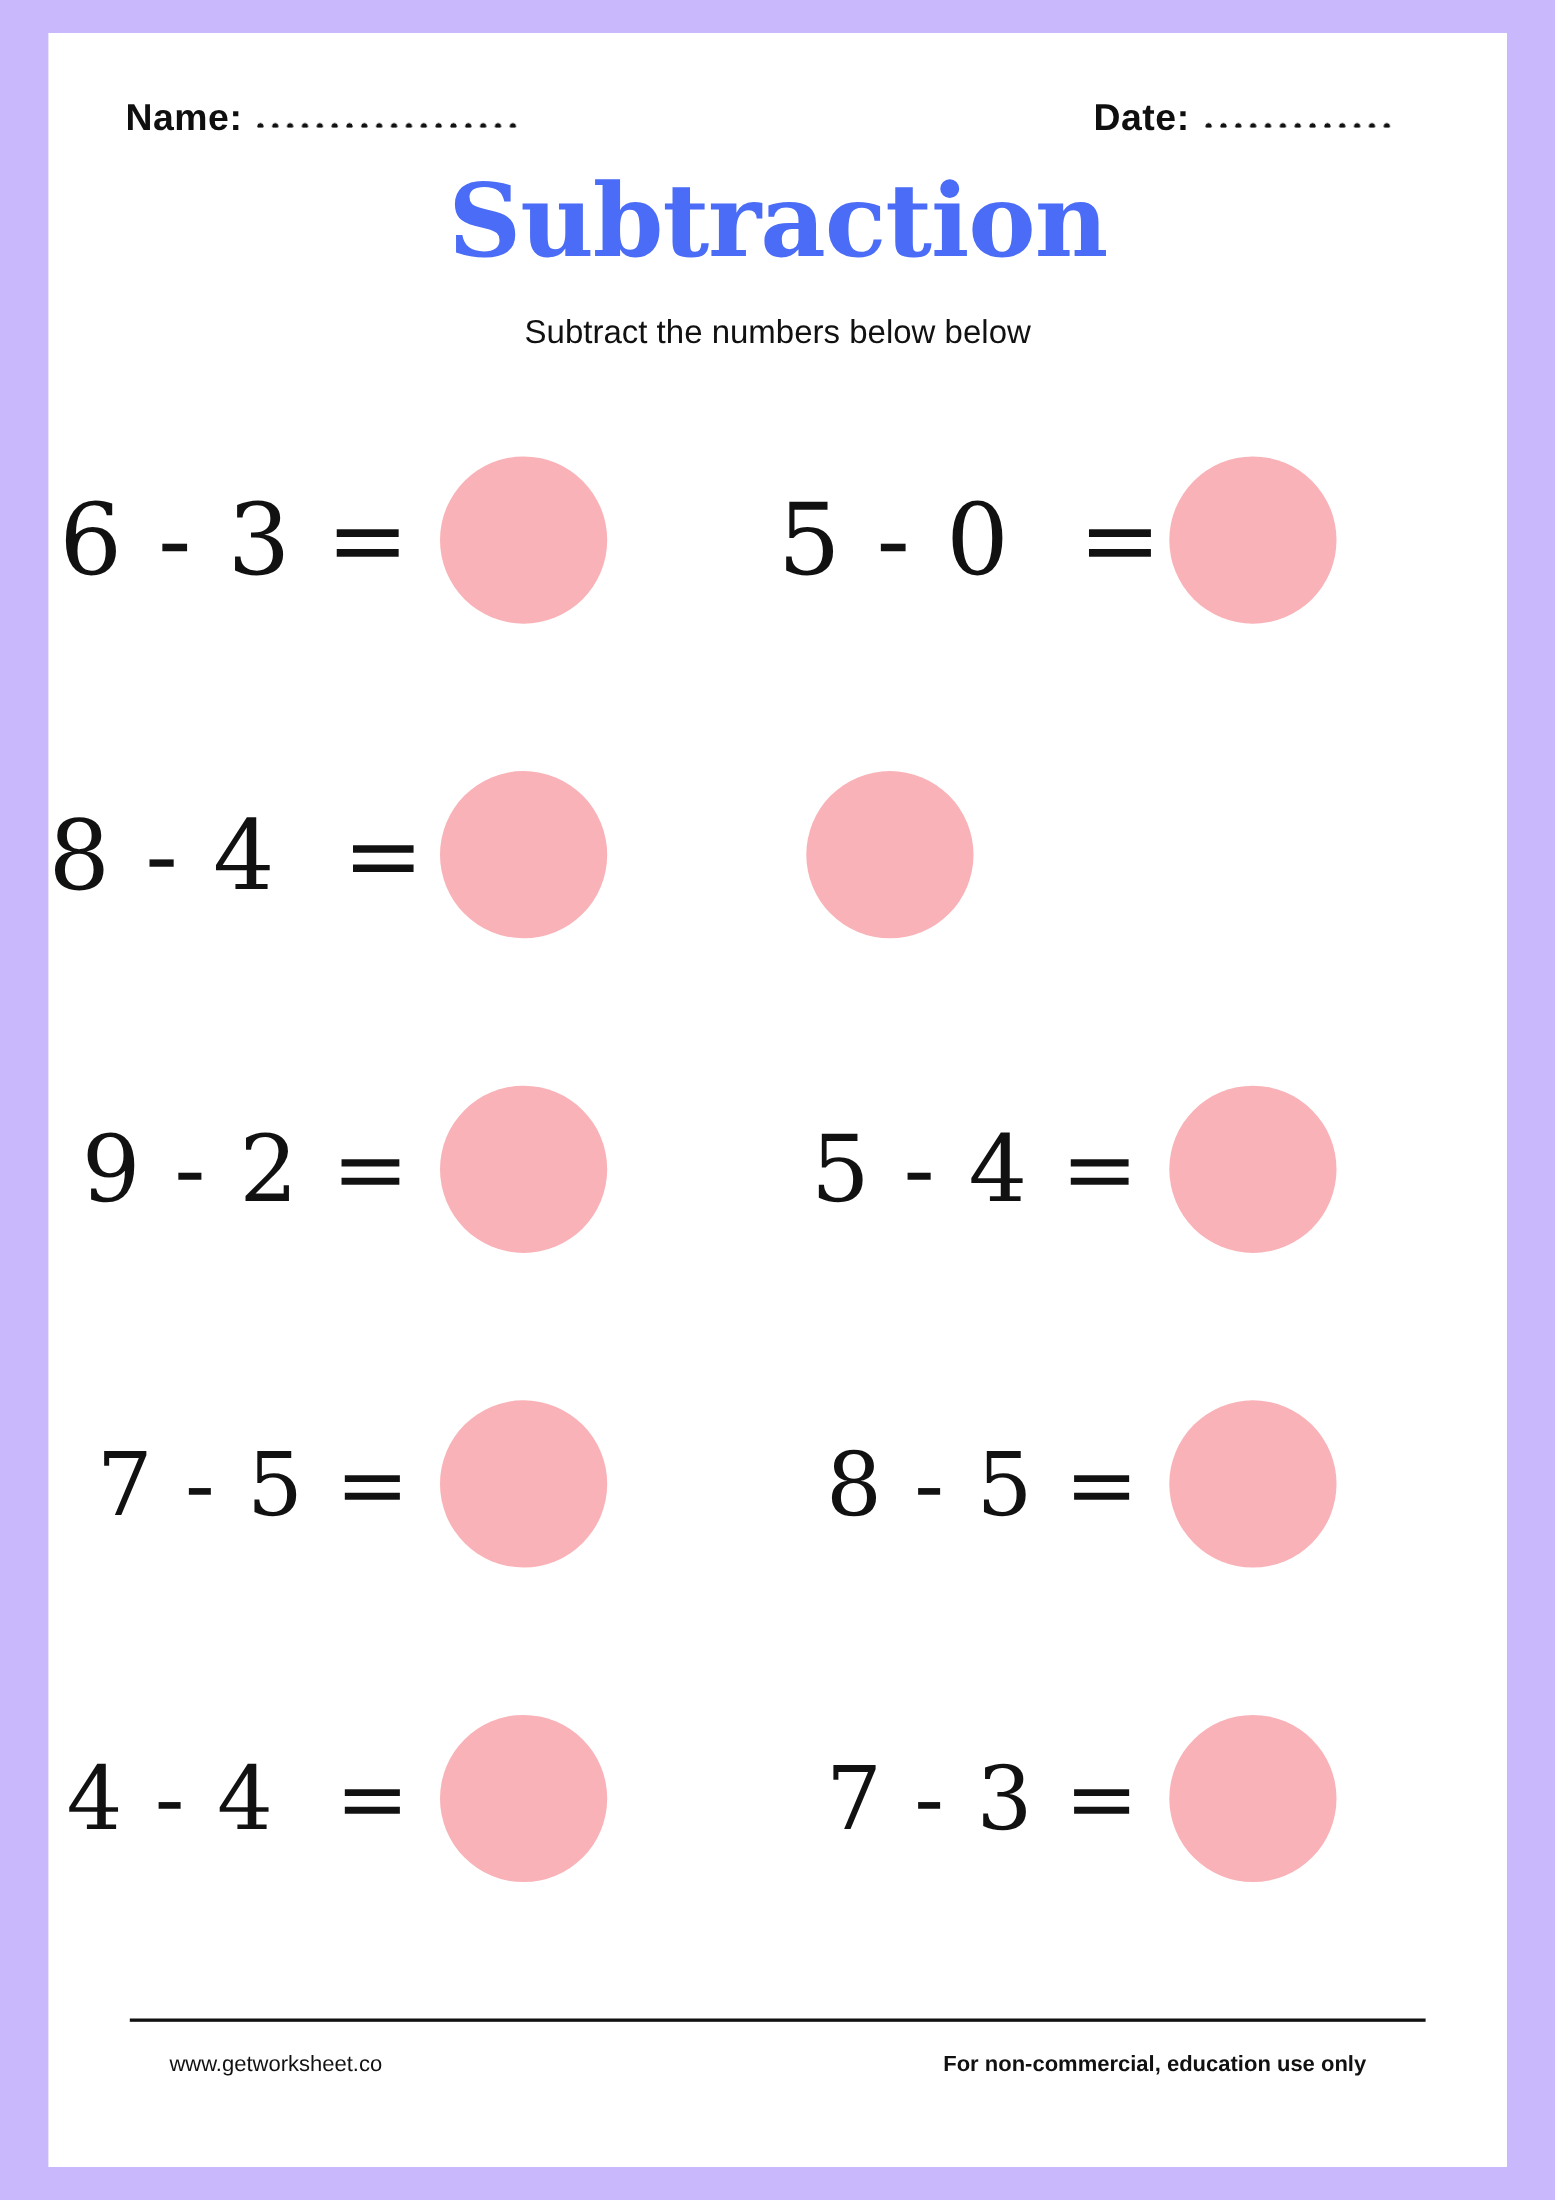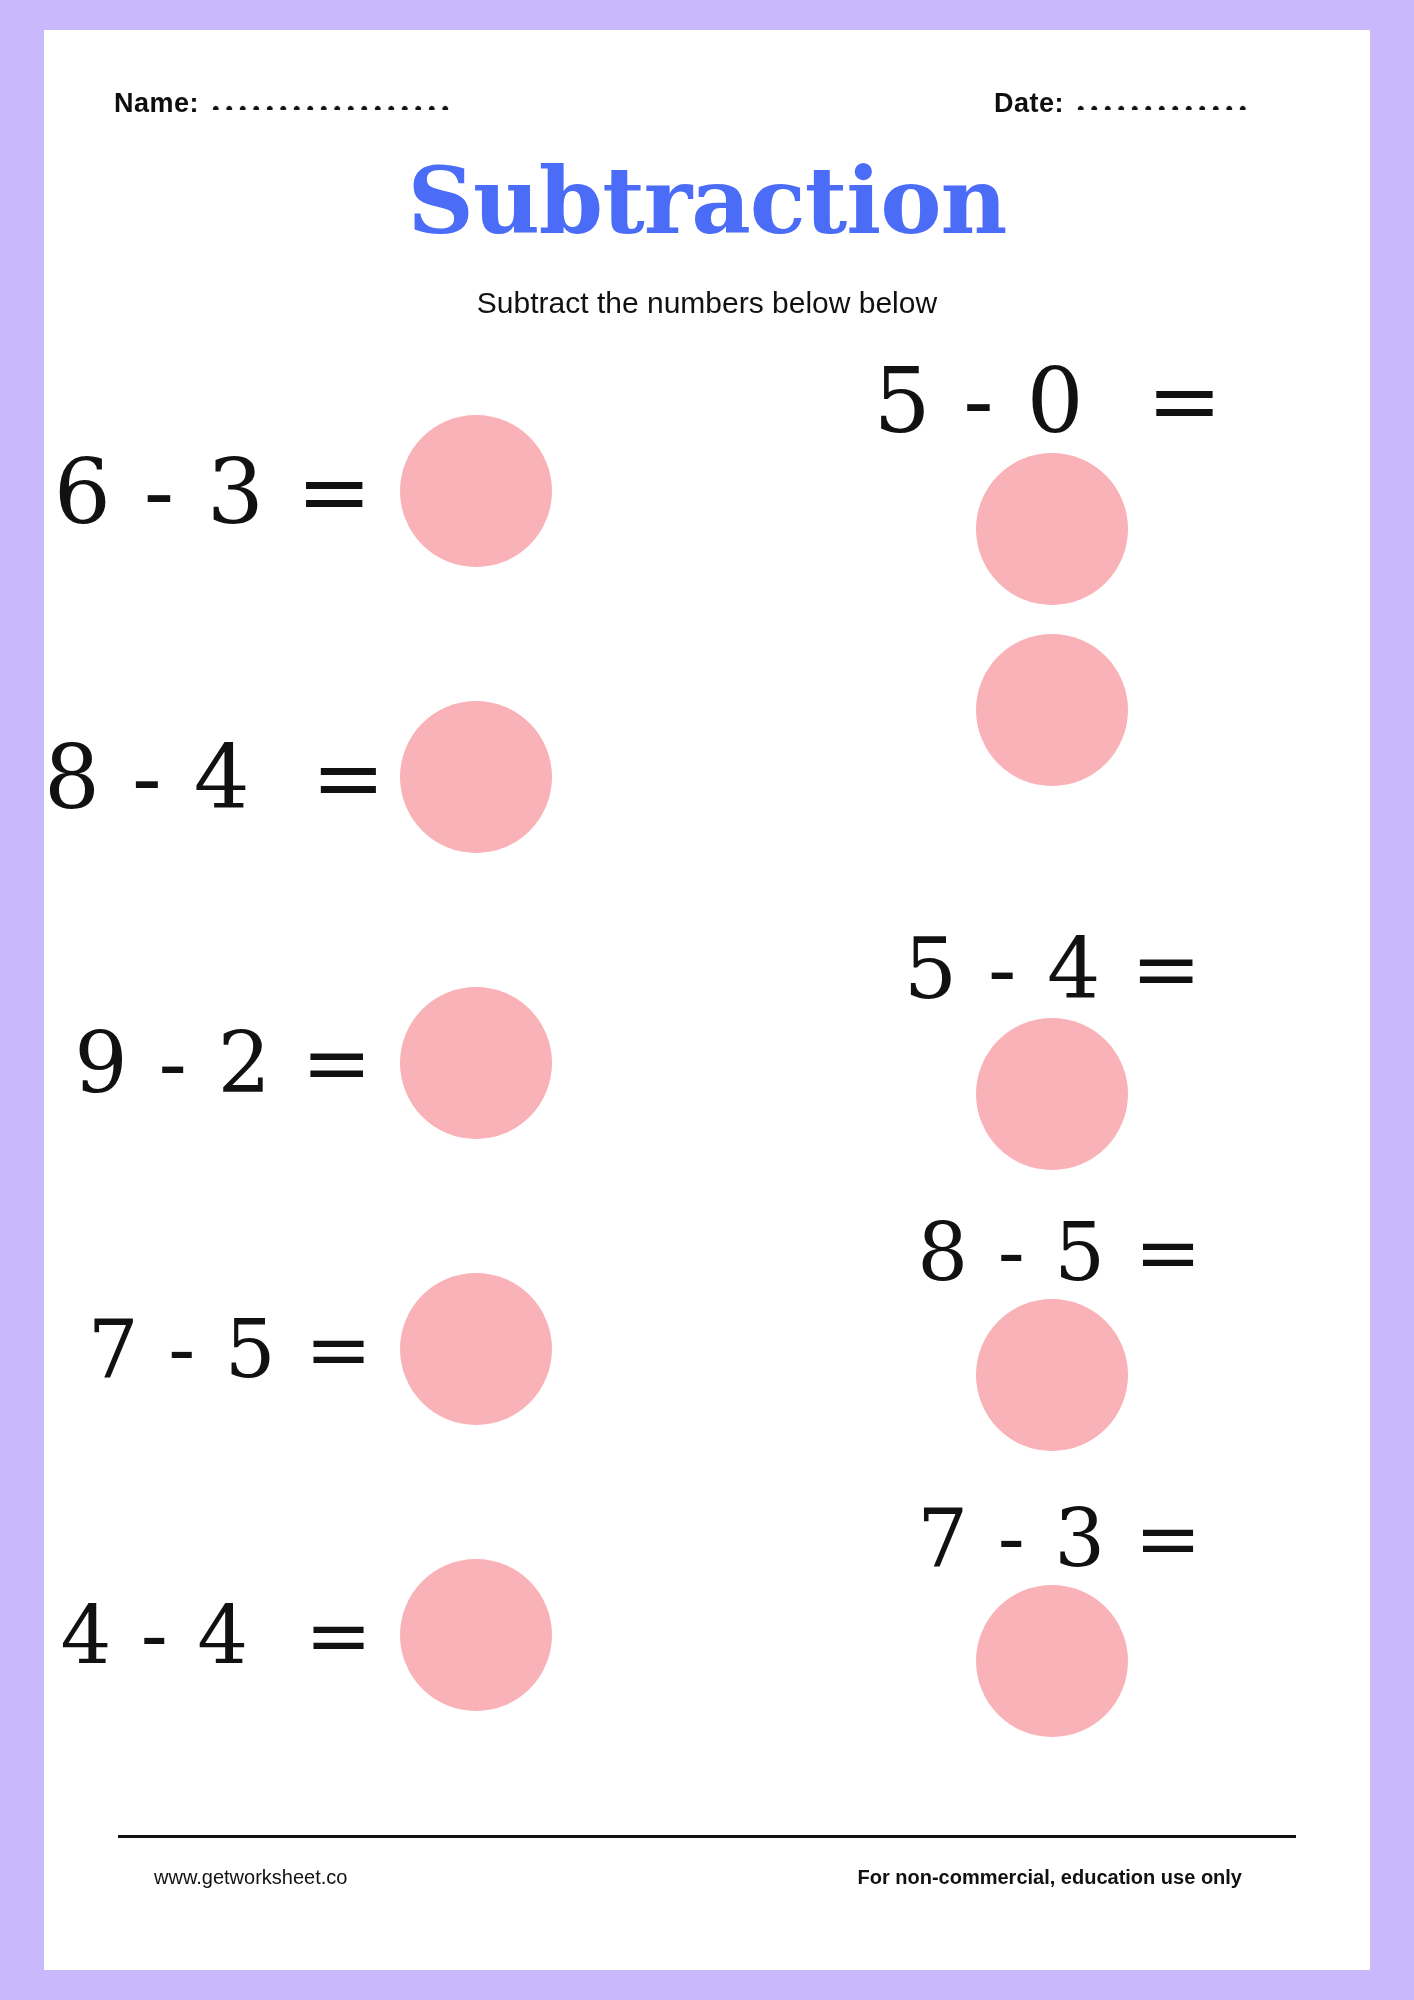--- a/index.html
+++ b/index.html
@@ -41,21 +41,21 @@
   }
   .hdr-date {
     position: absolute;
     left: 950px;
     top: 0;
     display: flex;
     align-items: baseline;
     gap: 10px;
   }
   .hdr-label {
-    font-size: 27px;
+    font-size: 34px;
     font-weight: bold;
     color: #0f0f0f;
     letter-spacing: .5px;
   }
   .dots {
     display: inline-block;
     height: 8px;
     background-image: radial-gradient(circle, #111 2.6px, rgba(0,0,0,0) 3px);
     background-size: 13.5px 13.5px;
     background-position: 0 0;
@@ -105,21 +105,21 @@
   }
   .cell {
     position: absolute;
     top: 0;
     width: 50%;
     height: 100%;
     display: flex;
     align-items: center;
   }
   .cell.left  { left: 0; }
-  .cell.right { left: 50%; flex-direction: column; }
+  .cell.right { left: 50%; }
 
   .expr {
     font-family: "DejaVu Serif", serif;
     font-size: 86px;
     color: #111;
     white-space: pre;
     text-align: right;
     flex: 0 0 auto;
     width: 330px;
     letter-spacing: 2px;

